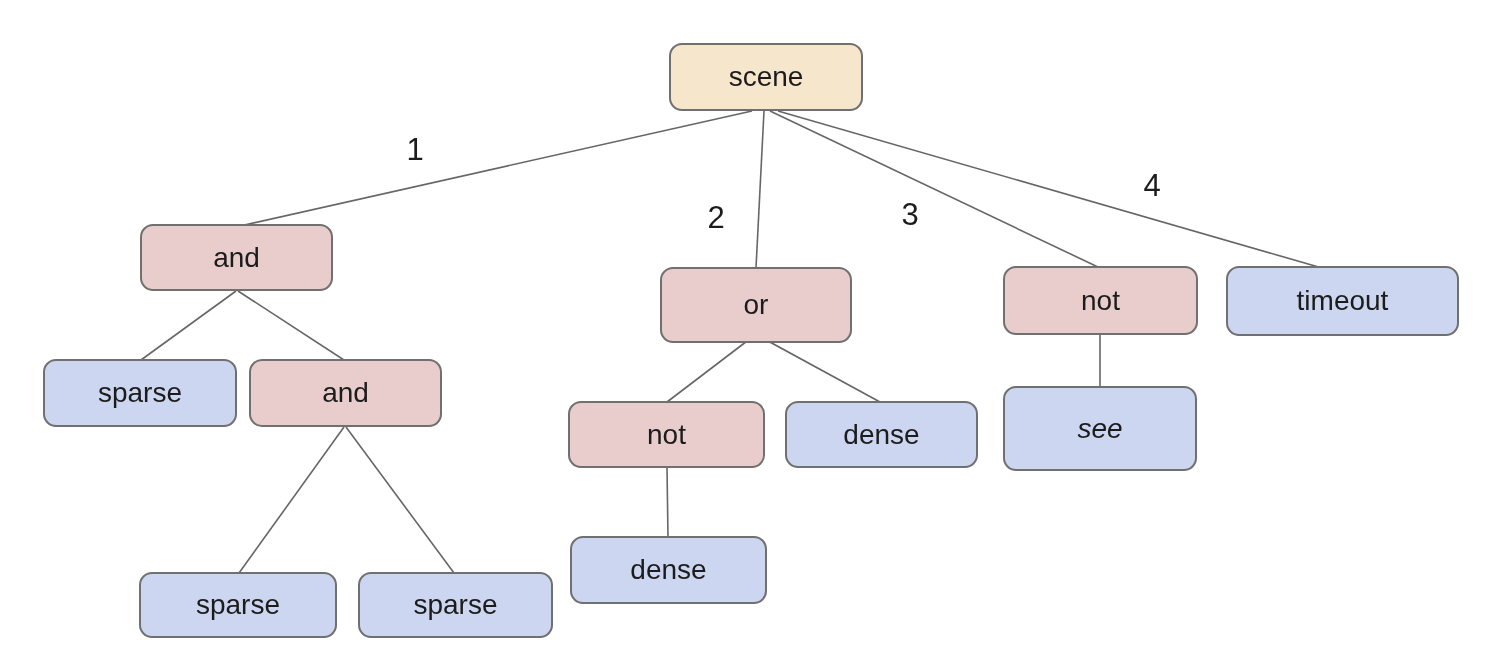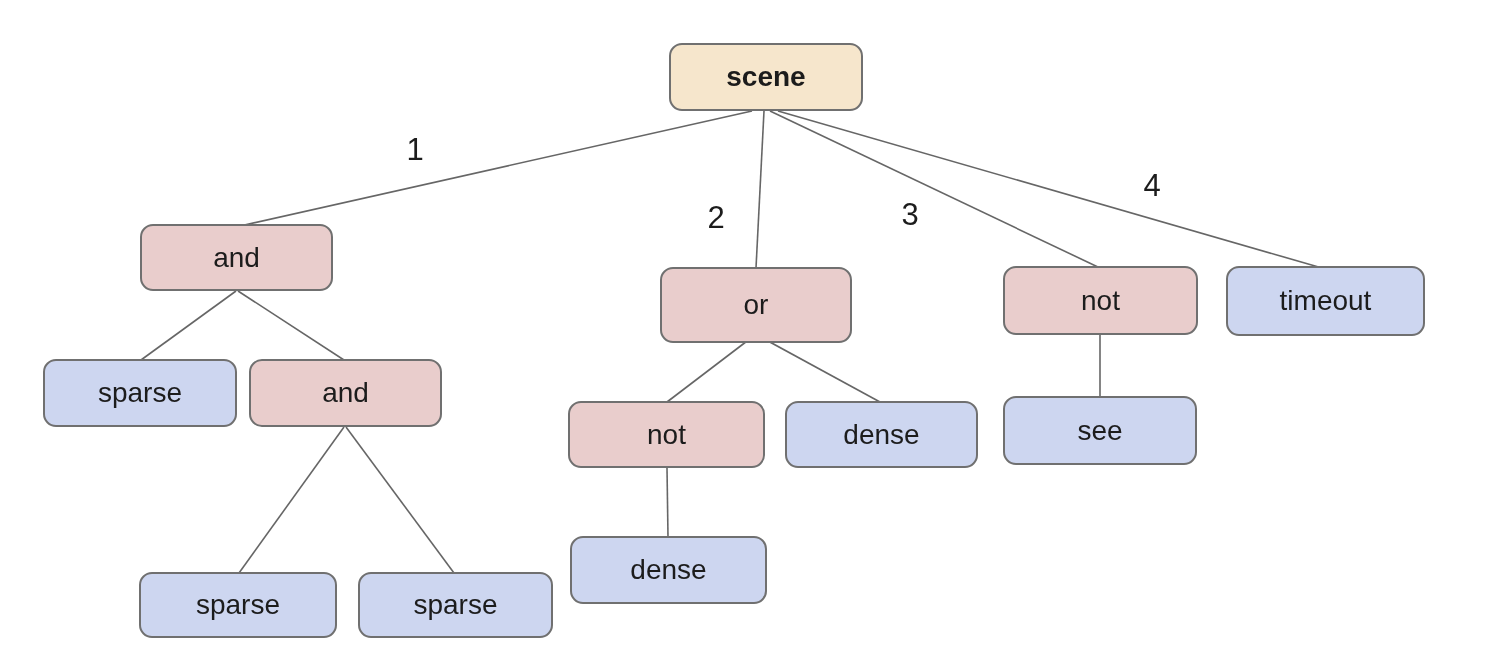--- a/index.html
+++ b/index.html
@@ -38,21 +38,21 @@
     border: 2px solid var(--node-border, #707070);
     border-radius: 13px;
     display: flex;
     align-items: center;
     justify-content: center;
     font-size: 28px;
     color: var(--text, #1c1c1c);
     line-height: 1;
     white-space: nowrap;
   }
-  .node.root     { background: var(--root-fill, #f6e6cc); font-weight: bold; }
+  .node.root     { background: var(--root-fill, #f6e6cc); }
   .node.operator { background: var(--operator-fill, #e9cdcc); }
   .node.leaf     { background: var(--leaf-fill, #cdd6f0); }
 </style>
 </head>
 <body>
 
 <div id="canvas">
 
   <svg id="edge-layer" viewBox="0 0 1495 662" xmlns="http://www.w3.org/2000/svg">
     <line x1="752" y1="111" x2="240" y2="226"></line>
@@ -75,31 +75,31 @@
   </svg>
 
   <div class="node root" style="left:669px; top:43px; width:194px; height:68px;">scene</div>
 
   <div class="node operator" style="left:140px; top:224px; width:193px; height:67px;">and</div>
 
   <div class="node operator" style="left:660px; top:267px; width:192px; height:76px;">or</div>
 
   <div class="node operator" style="left:1003px; top:266px; width:195px; height:69px;">not</div>
 
-  <div class="node leaf" style="left:1226px; top:266px; width:199px; height:70px;">timeout</div>
+  <div class="node leaf" style="left:1226px; top:266px; width:233px; height:70px;">timeout</div>
 
   <div class="node leaf" style="left:43px; top:359px; width:194px; height:68px;">sparse</div>
 
   <div class="node operator" style="left:249px; top:359px; width:193px; height:68px;">and</div>
 
   <div class="node leaf" style="left:139px; top:572px; width:198px; height:66px;">sparse</div>
 
   <div class="node leaf" style="left:358px; top:572px; width:195px; height:66px;">sparse</div>
 
   <div class="node operator" style="left:568px; top:401px; width:197px; height:67px;">not</div>
 
   <div class="node leaf" style="left:785px; top:401px; width:193px; height:67px;">dense</div>
 
   <div class="node leaf" style="left:570px; top:536px; width:197px; height:68px;">dense</div>
 
-  <div class="node leaf" style="left:1003px; top:396px; width:194px; height:69px;">see</div>
+  <div class="node leaf" style="left:1003px; top:386px; width:194px; height:85px;font-style:italic;">see</div>
 
 </div>
 
 </body></html>

